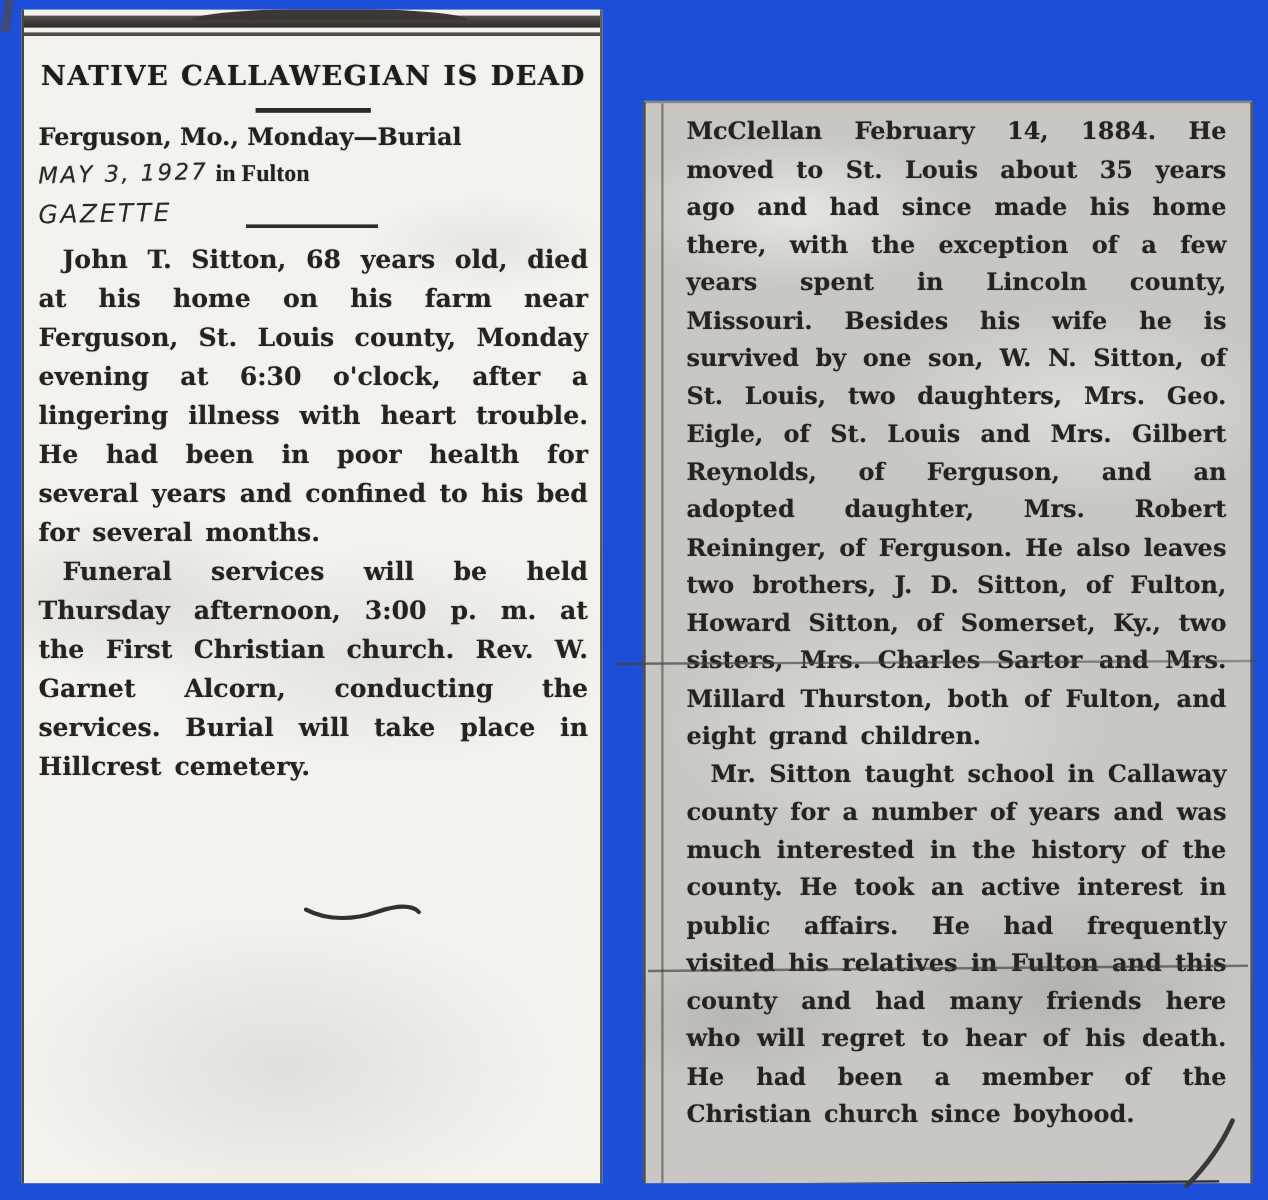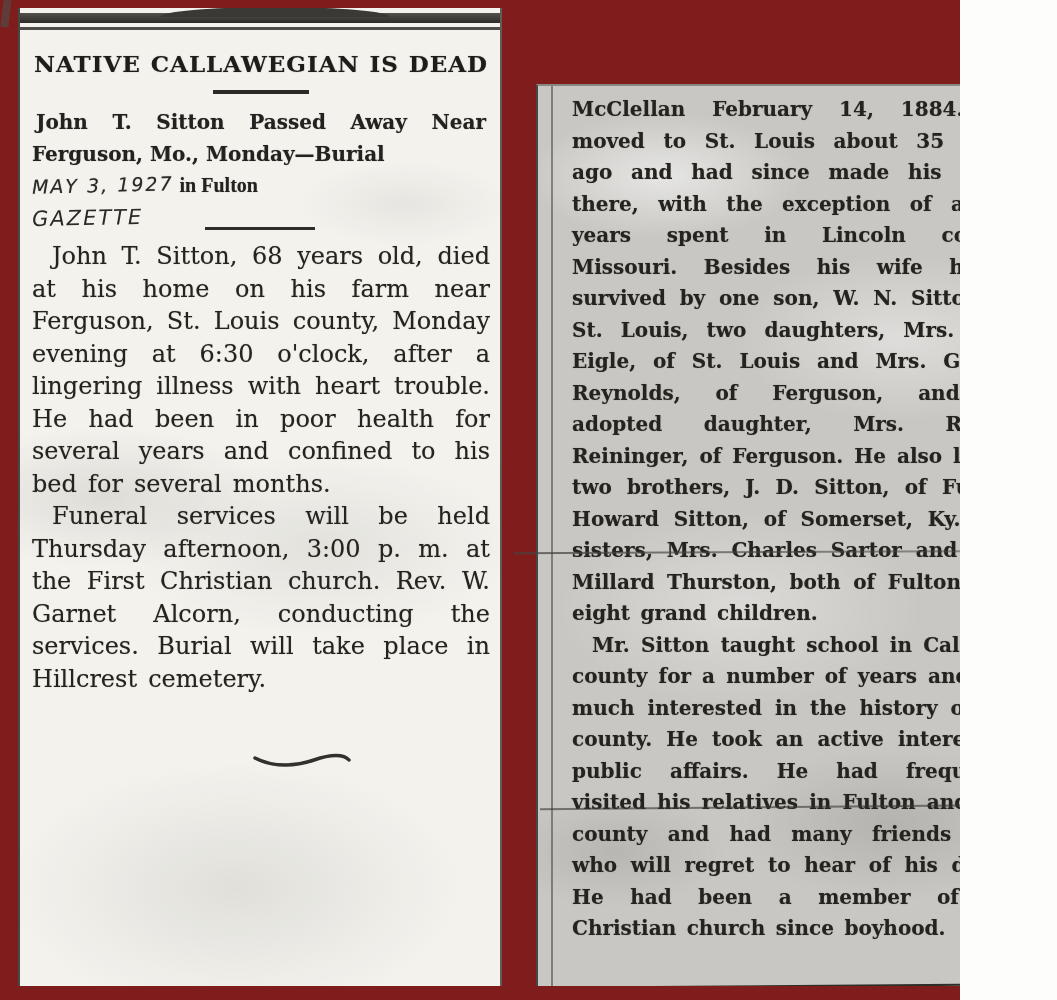--- a/index.html
+++ b/index.html
@@ -2,22 +2,22 @@
 <html><head>
 <meta charset="utf-8">
 <style>
   html,body{margin:0;padding:0;}
   body{
     width:1057px;height:1000px;
     background:#fdfdfc;
     font-family:"DejaVu Serif","Liberation Serif",serif;
   }
   .scan{
-    position:relative;width:960px;height:1000px;overflow:hidden;
-    background:#7f1d1d;
+    position:relative;width:1057px;height:1000px;overflow:hidden;
+    background:#1d4ed8;
   }
 
   
   .clip-left{
     position:absolute;left:18px;top:8px;width:484px;height:978px;
     box-sizing:border-box;
     background-color:#f3f2ed;
     background-image:
       radial-gradient(ellipse 230px 100px at 18% 50%, rgba(135,133,127,.20), transparent 70%),
       radial-gradient(ellipse 280px 130px at 62% 55%, rgba(140,138,132,.16), transparent 70%),
@@ -58,21 +58,21 @@
     font-style:italic;color:#2b2926;font-weight:normal;
     letter-spacing:2px;white-space:nowrap;
   }
   .hw-date{font-size:19px;transform:rotate(-1.5deg);display:inline-block;}
   .l3-bold{font-size:20px;font-weight:bold;margin-left:6px;font-family:Liberation Serif, serif;}
   .gazette-row{margin-top:9px;display:flex;align-items:flex-end;}
   .hw-gazette{font-size:21px;transform:rotate(-1deg);display:inline-block;}
   .subhead-rule{width:110px;height:3px;background:#2e2c29;margin-left:62px;margin-top:2px;}
   .body-text{
     margin-top:10px;
-    font-size:24px;line-height:32.5px;font-weight:normal;
+    font-size:21px;line-height:32.5px;font-weight:bold;
     color:#26231f;text-align:justify;word-spacing:3.5px;
     text-shadow:0 0 1px rgba(25,22,19,.35);
   }
   .body-text p{margin:0;text-indent:20px;}
 
   
   .clip-right{
     position:absolute;left:536px;top:84px;width:508px;height:902px;
     box-sizing:border-box;
     background-color:#c8c7c3;
@@ -133,21 +133,20 @@
   <div class="clip-left">
     <div class="torn-band"></div>
     <div class="torn-bump"></div>
     <div class="torn-line"></div>
 
     <div class="left-inner">
       <div class="headline">NATIVE CALLAWEGIAN IS DEAD</div>
       <div class="headline-rule"></div>
 
       <div class="subhead">
-        <div class="subhead-l1">John T. Sitton Passed Away Near</div>
         <div class="subhead-l2">Ferguson, Mo., Monday—Burial</div>
         <div class="subhead-l3">
           <span class="handwriting hw-date">MAY 3, 1927</span>
           <span class="l3-bold">in Fulton</span>
         </div>
       </div>
 
       <div class="gazette-row">
         <span class="handwriting hw-gazette">GAZETTE</span>
         <div class="subhead-rule"></div>

